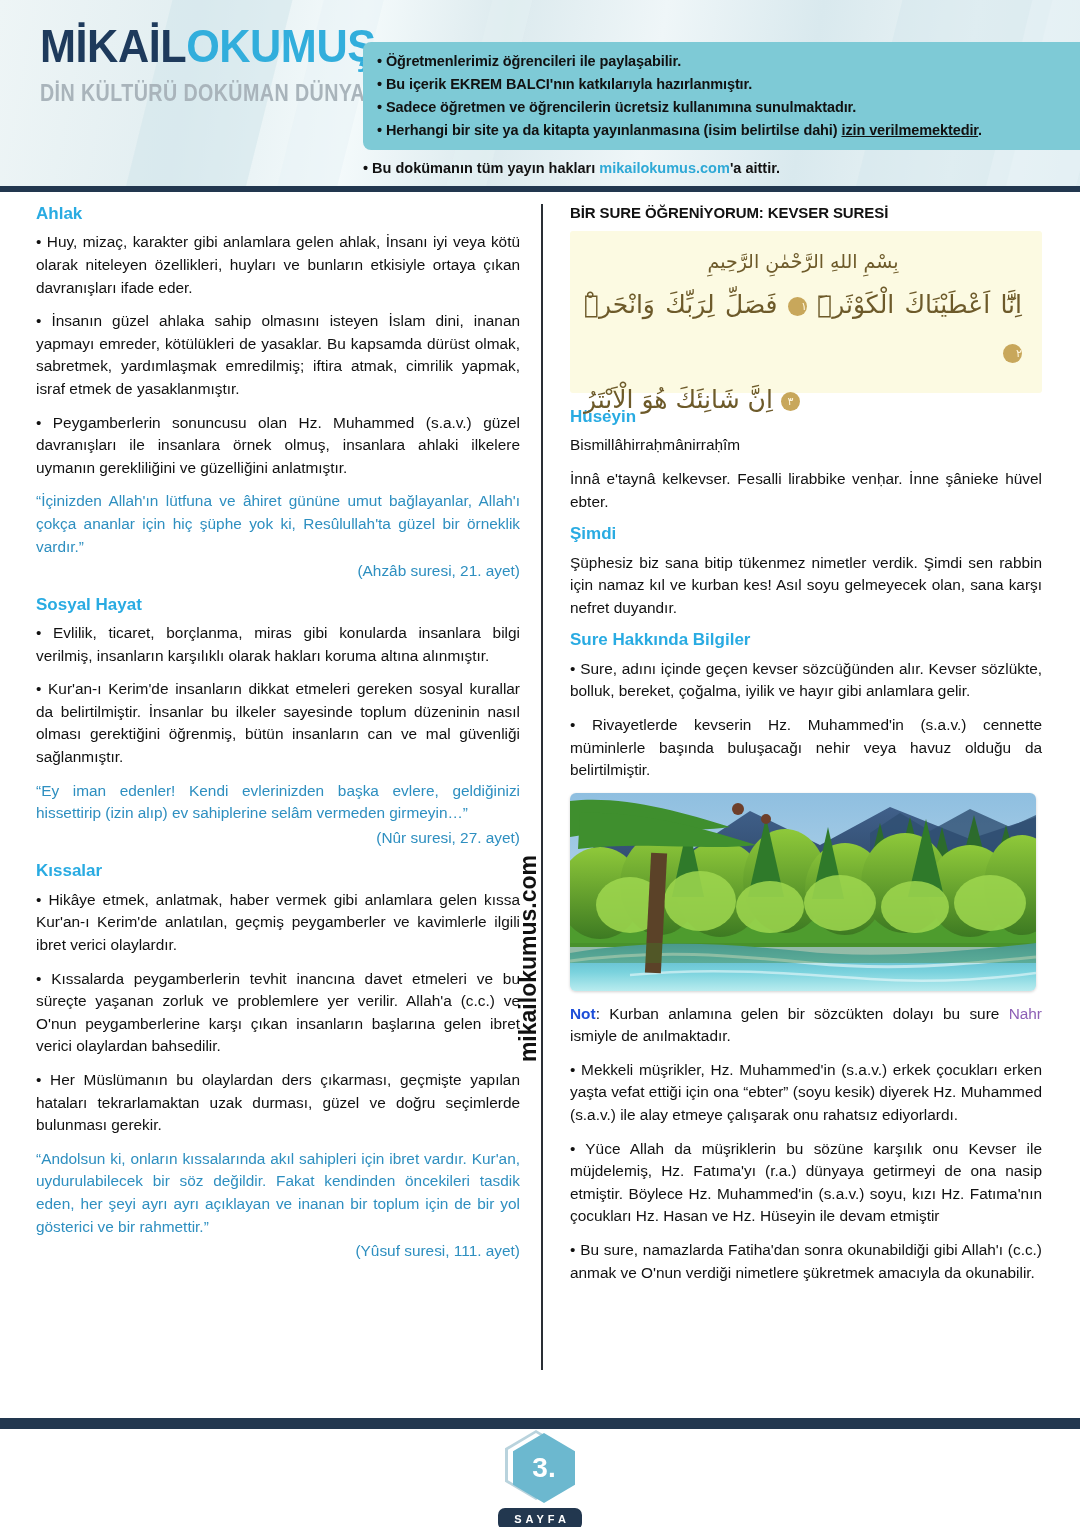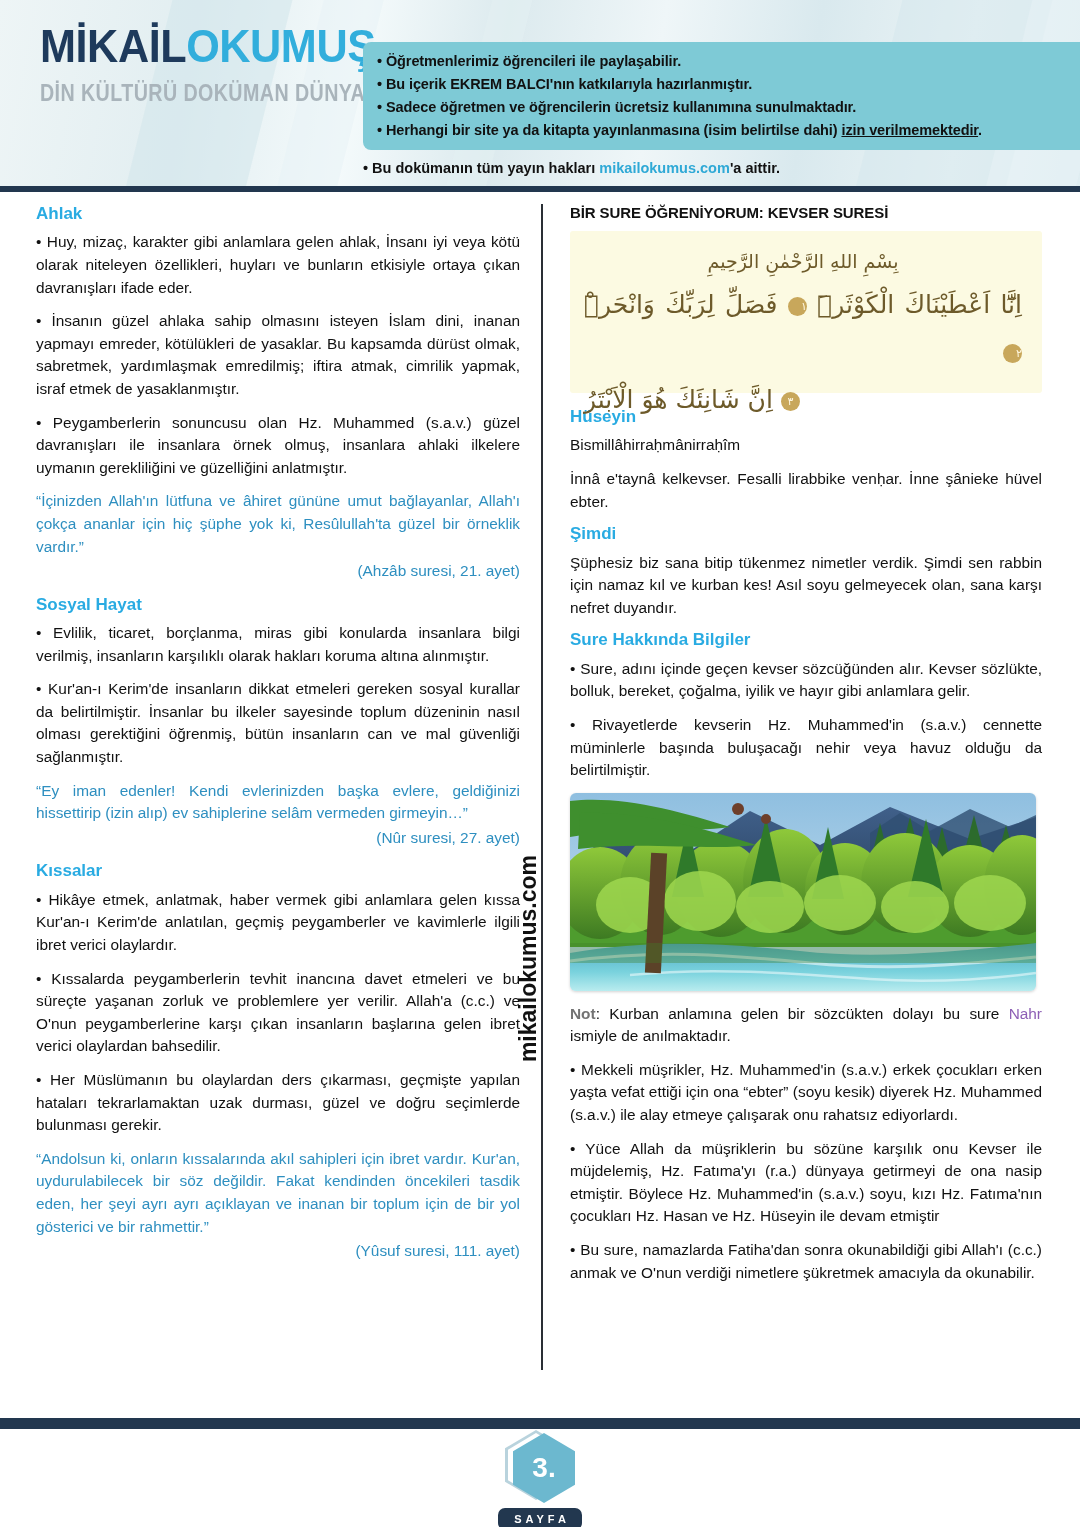--- a/index.html
+++ b/index.html
@@ -117,21 +117,21 @@
     font-family:"DejaVu Sans",sans-serif;
   }
   p.rpara {
     font-size:15.4px; line-height:22.6px; color:#111;
     text-align:justify; margin-bottom:11px;
   }
   .photo {
     width:466px; height:198px; border-radius:6px; overflow:hidden;
     margin:4px 0 12px 0; box-shadow:0 1px 3px rgba(0,0,0,.18);
   }
-  .note-label { color:#737373; font-weight:bold; }
+  .note-label { color:#1d4ed8; font-weight:bold; }
   .nahr { color:#8d5fb5; }
 
   
   .foot-rule { position:absolute; left:0; top:1418px; width:1080px; height:11px; background:#22374f; }
   .pagemark { position:absolute; left:0; top:1430px; width:1080px; text-align:center; }
   .hexwrap { position:relative; display:inline-block; width:78px; height:72px; }
   .hex-outline, .hex-fill {
     position:absolute; width:62px; height:70px;
     clip-path: polygon(50% 0%, 100% 26%, 100% 74%, 50% 100%, 0% 74%, 0% 26%);
   }

